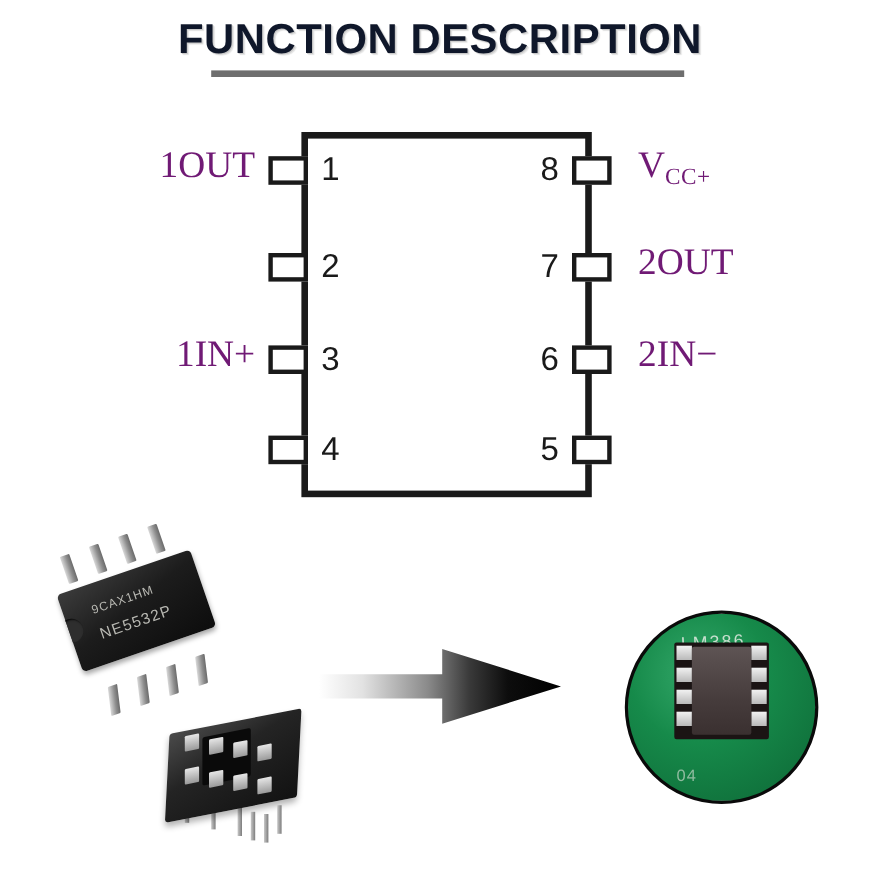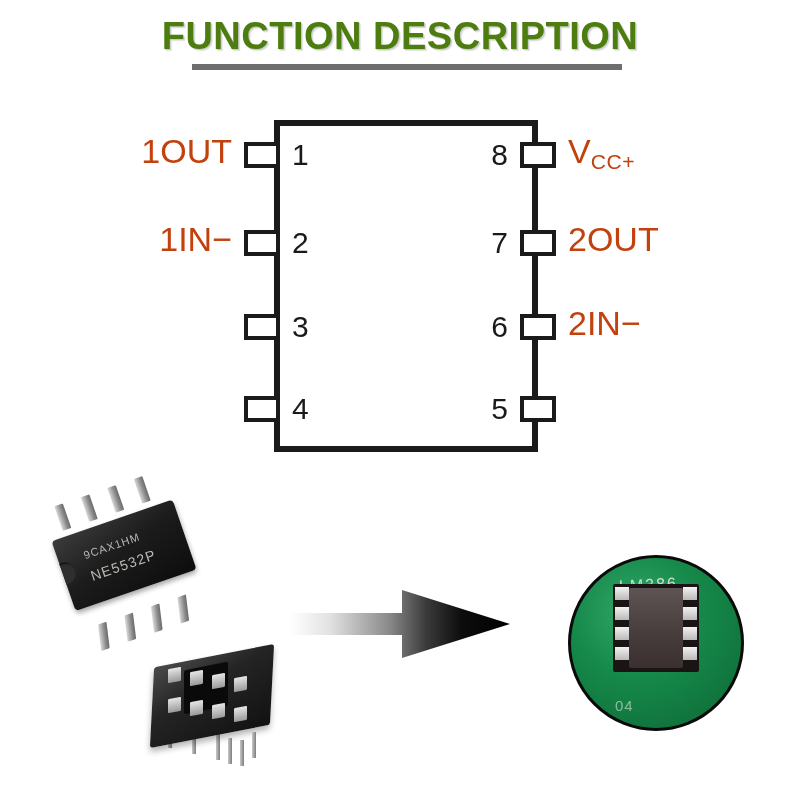--- a/index.html
+++ b/index.html
@@ -21,21 +21,21 @@
     position: absolute;
     left: 0; top: 14px;
     width: 800px;
     text-align: center;
   }
   #page-title {
     font-family: "Liberation Sans", sans-serif;
     font-size: 38px;
     font-weight: bold;
     letter-spacing: 0.5px;
-    color: #4d7c0f;
+    color: #0f172a;
     line-height: 44px;
     text-shadow: 1px 1px 0 #c9c9c9, 2px 2px 1px #e2e2e2;
     white-space: nowrap;
   }
   #title-rule {
     position: absolute;
     left: 192px; top: 64px;
     width: 430px; height: 6px;
     background: #6e6e6e;
   }
@@ -71,24 +71,25 @@
     border: 4px solid #1a1a1a;
     background: #ffffff;
   }
   .pin-tab.left  { left: 244px; }
   .pin-tab.right { right: 244px; }
 
   
   .pin-label {
     position: absolute;
     font-size: 34px;
-    color: #c2410c;
+    color: #701a75;
     line-height: 34px;
     white-space: nowrap;
-    font-family: Liberation Sans, sans-serif;
+    font-family: Liberation Serif, serif;
+    margin-left: 12px;
   }
   .pin-label.left  { right: 568px; text-align: right; }
   .pin-label.right { left: 568px; text-align: left; }
   .pin-label sub {
     font-size: 0.62em;
     vertical-align: baseline;
     position: relative;
     top: 0.30em;
     letter-spacing: 0.5px;
   }
@@ -255,26 +256,26 @@
   <div id="pin-diagram">
 
     <div id="ic-body"></div>
 
     <div class="pin-label left" style="top:34px">
       <span>1OUT</span><sub></sub>
     </div>
     <div class="pin-tab left" style="top:42px"></div>
     <div class="pin-number left" style="top:40px">1</div>
 
-    <div class="pin-label left" style="top:122px">
-      <span>1IN−</span><sub></sub>
-    </div>
     <div class="pin-tab left" style="top:130px"></div>
     <div class="pin-number left" style="top:128px">2</div>
 
+    <div class="pin-label left" style="top:206px">
+      <span>1IN+</span><sub></sub>
+    </div>
     <div class="pin-tab left" style="top:214px"></div>
     <div class="pin-number left" style="top:212px">3</div>
 
     <div class="pin-tab left" style="top:296px"></div>
     <div class="pin-number left" style="top:294px">4</div>
 
     <div class="pin-label right" style="top:34px">
       <span>V</span><sub>CC+</sub>
     </div>
     <div class="pin-tab right" style="top:42px"></div>

